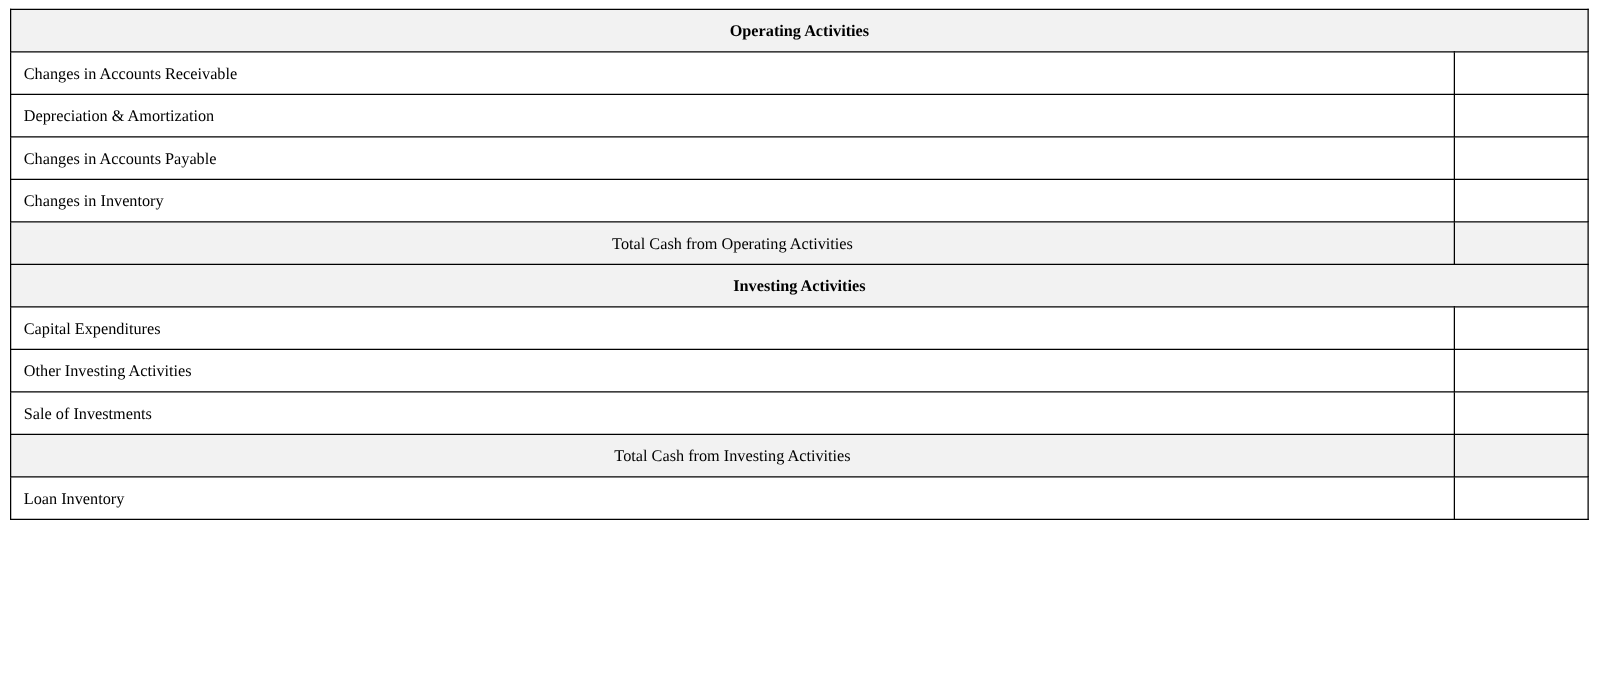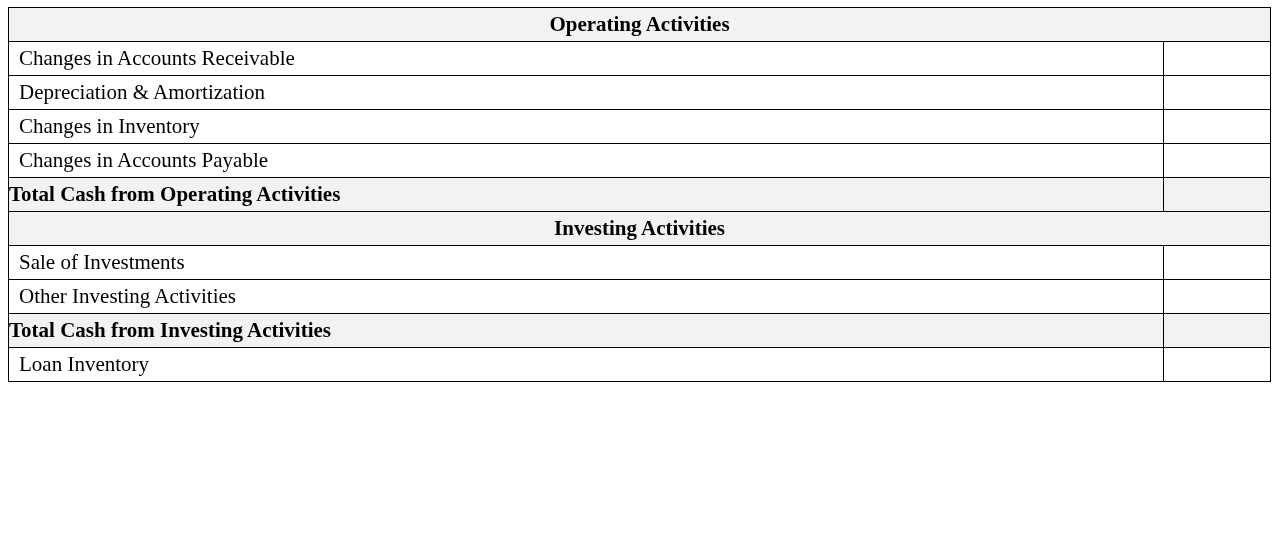--- a/index.html
+++ b/index.html
@@ -25,36 +25,37 @@
     width: 1262px;
     margin: 7px 0 0 0;
   }
   table.cashflow col.label-col { width: 1155px; }
   table.cashflow col.value-col { width: 107px; }
 
   table.cashflow td {
     border: 1px solid #000000;
     height: 33px;
     padding: 0 0 0 10px;
-    font-size: 21px;
+    font-size: 13px;
     line-height: 33px;
     vertical-align: middle;
     background: #ffffff;
     overflow: hidden;
     white-space: nowrap;
   }
   tr.section-row td {
     background: #f2f2f2;
     font-weight: bold;
     text-align: center;
     padding: 0;
   }
   tr.total-row td.label {
     background: #f2f2f2;
-    font-weight: bold;
+    font-weight: normal;
+    text-align: center;
     padding: 0;
   }
   tr.total-row td.value {
     background: #f2f2f2;
   }
   td.value {
     padding: 0;
   }
 </style>
 </head>
@@ -72,40 +73,44 @@
         </tr>
         <tr>
           <td class="label">Changes in Accounts Receivable</td>
           <td class="value"></td>
         </tr>
         <tr>
           <td class="label">Depreciation &amp; Amortization</td>
           <td class="value"></td>
         </tr>
         <tr>
-          <td class="label">Changes in Inventory</td>
+          <td class="label">Changes in Accounts Payable</td>
           <td class="value"></td>
         </tr>
         <tr>
-          <td class="label">Changes in Accounts Payable</td>
+          <td class="label">Changes in Inventory</td>
           <td class="value"></td>
         </tr>
         <tr class="total-row">
           <td class="label">Total Cash from Operating Activities</td>
           <td class="value"></td>
         </tr>
         <tr class="section-row">
           <td colspan="2" class="label">Investing Activities</td>
         </tr>
         <tr>
-          <td class="label">Sale of Investments</td>
+          <td class="label">Capital Expenditures</td>
           <td class="value"></td>
         </tr>
         <tr>
           <td class="label">Other Investing Activities</td>
+          <td class="value"></td>
+        </tr>
+        <tr>
+          <td class="label">Sale of Investments</td>
           <td class="value"></td>
         </tr>
         <tr class="total-row">
           <td class="label">Total Cash from Investing Activities</td>
           <td class="value"></td>
         </tr>
         <tr>
           <td class="label">Loan Inventory</td>
           <td class="value"></td>
         </tr>

